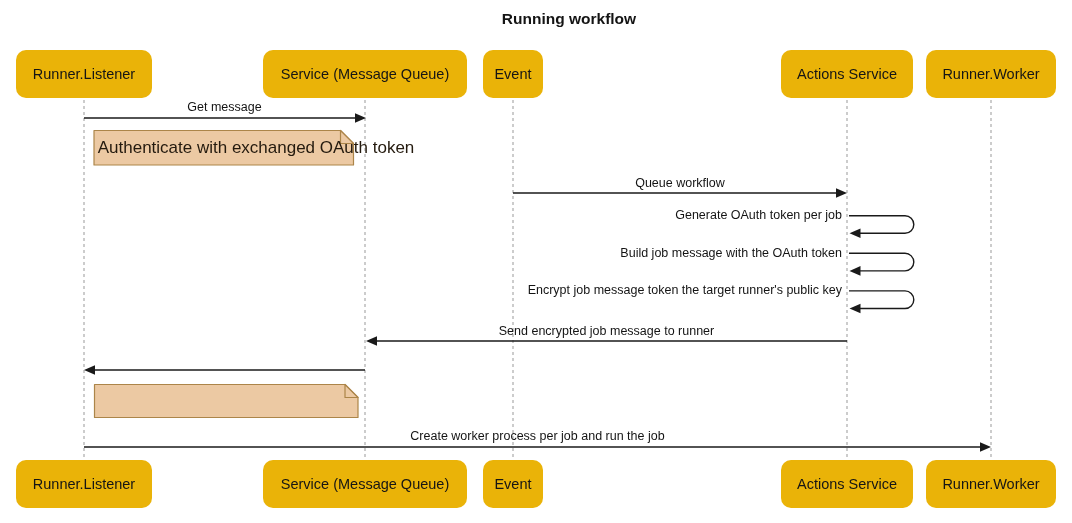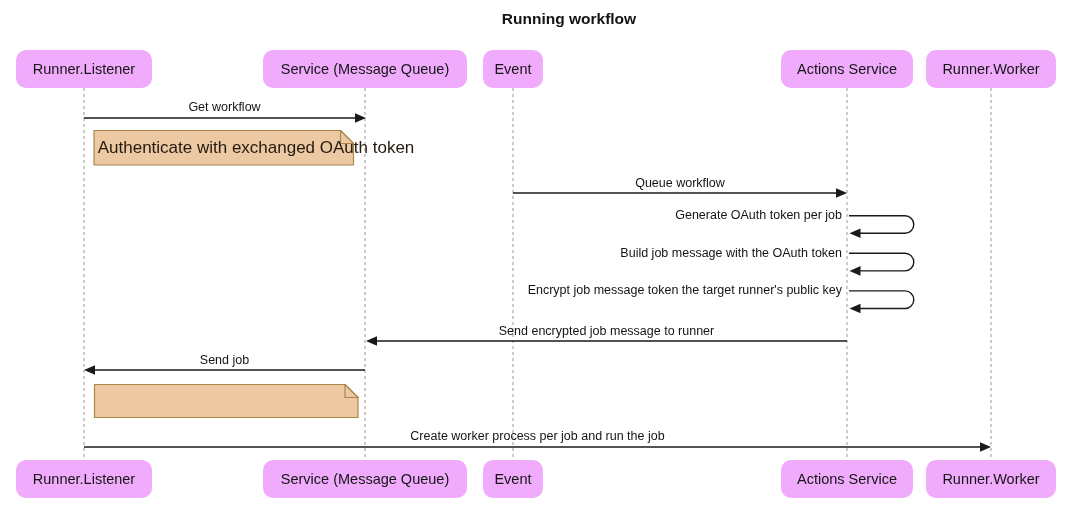--- a/index.html
+++ b/index.html
@@ -17,22 +17,22 @@
     left: 0; top: 10px; width: 1072px;
     text-align: center;
     font-size: 15.5px;
     font-weight: bold;
     color: #141414;
     padding-left: 33px;
   }
   svg.gfx { position: absolute; left: 0; top: 0; width: 1072px; height: 523px; }
   .actor {
     position: absolute;
-    height: 38px;
-    background: #f0abfc;
+    height: 48px;
+    background: #eab308;
     border-radius: 10px;
     display: flex;
     align-items: center;
     justify-content: center;
     font-size: 14.5px;
     color: #151515;
     white-space: nowrap;
   }
   .msg {
     position: absolute;
@@ -123,24 +123,23 @@
   <div class="actor" style="left:483px; top:50px; width:60px;">Event</div>
   <div class="actor" style="left:781px; top:50px; width:132px;">Actions Service</div>
   <div class="actor" style="left:926px; top:50px; width:130px;">Runner.Worker</div>
 
   <div class="actor" style="left:16px;  top:460px; width:136px;">Runner.Listener</div>
   <div class="actor" style="left:263px; top:460px; width:204px;">Service (Message Queue)</div>
   <div class="actor" style="left:483px; top:460px; width:60px;">Event</div>
   <div class="actor" style="left:781px; top:460px; width:132px;">Actions Service</div>
   <div class="actor" style="left:926px; top:460px; width:130px;">Runner.Worker</div>
 
-  <div class="msg" style="left:84px;  top:100px; width:281px;">Get workflow</div>
+  <div class="msg" style="left:84px;  top:100px; width:281px;">Get message</div>
   <div class="msg" style="left:513px; top:176px; width:334px;">Queue workflow</div>
   <div class="msg right" style="right:230px; top:246px; width:440px;">Build job message with the OAuth token</div>
   <div class="msg right" style="right:230px; top:208px; width:440px;">Generate OAuth token per job</div>
   <div class="msg right" style="right:230px; top:283px; width:440px;">Encrypt job message token the target runner's public key</div>
   <div class="msg" style="left:366px; top:324px; width:481px;">Send encrypted job message to runner</div>
-  <div class="msg" style="left:84px;  top:353px; width:281px;">Send job</div>
   <div class="msg" style="left:84px;  top:429px; width:907px;">Create worker process per job and run the job</div>
 
   <div class="note-label" style="left:94px; top:130px; width:260px; height:35px;">Authenticate with exchanged OAuth token</div>
 
 </div>
 
 </body></html>

